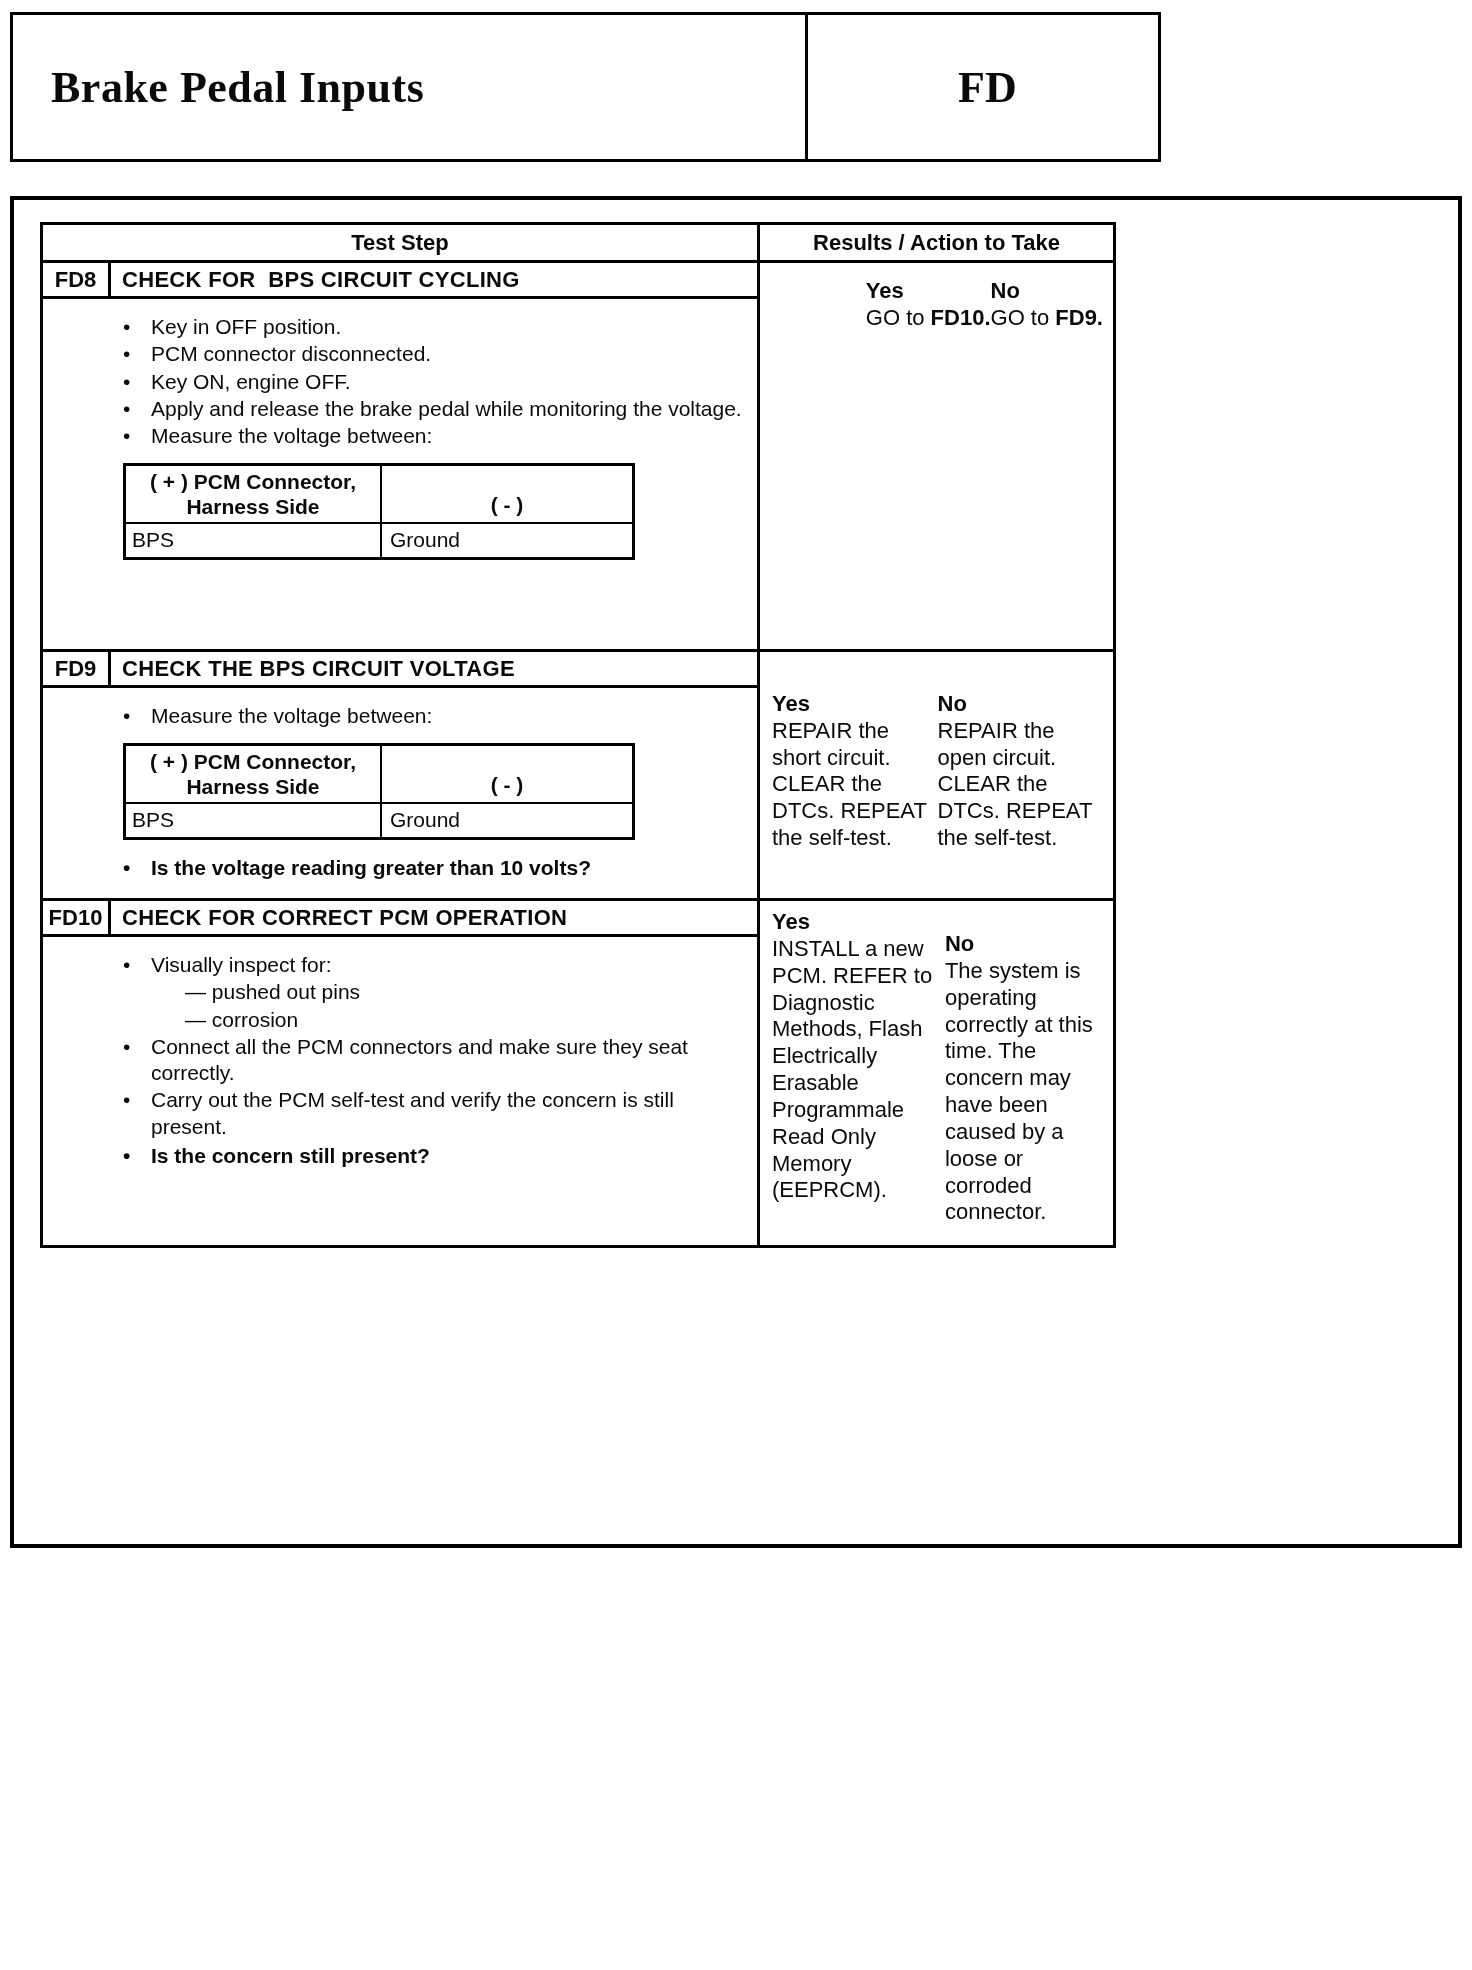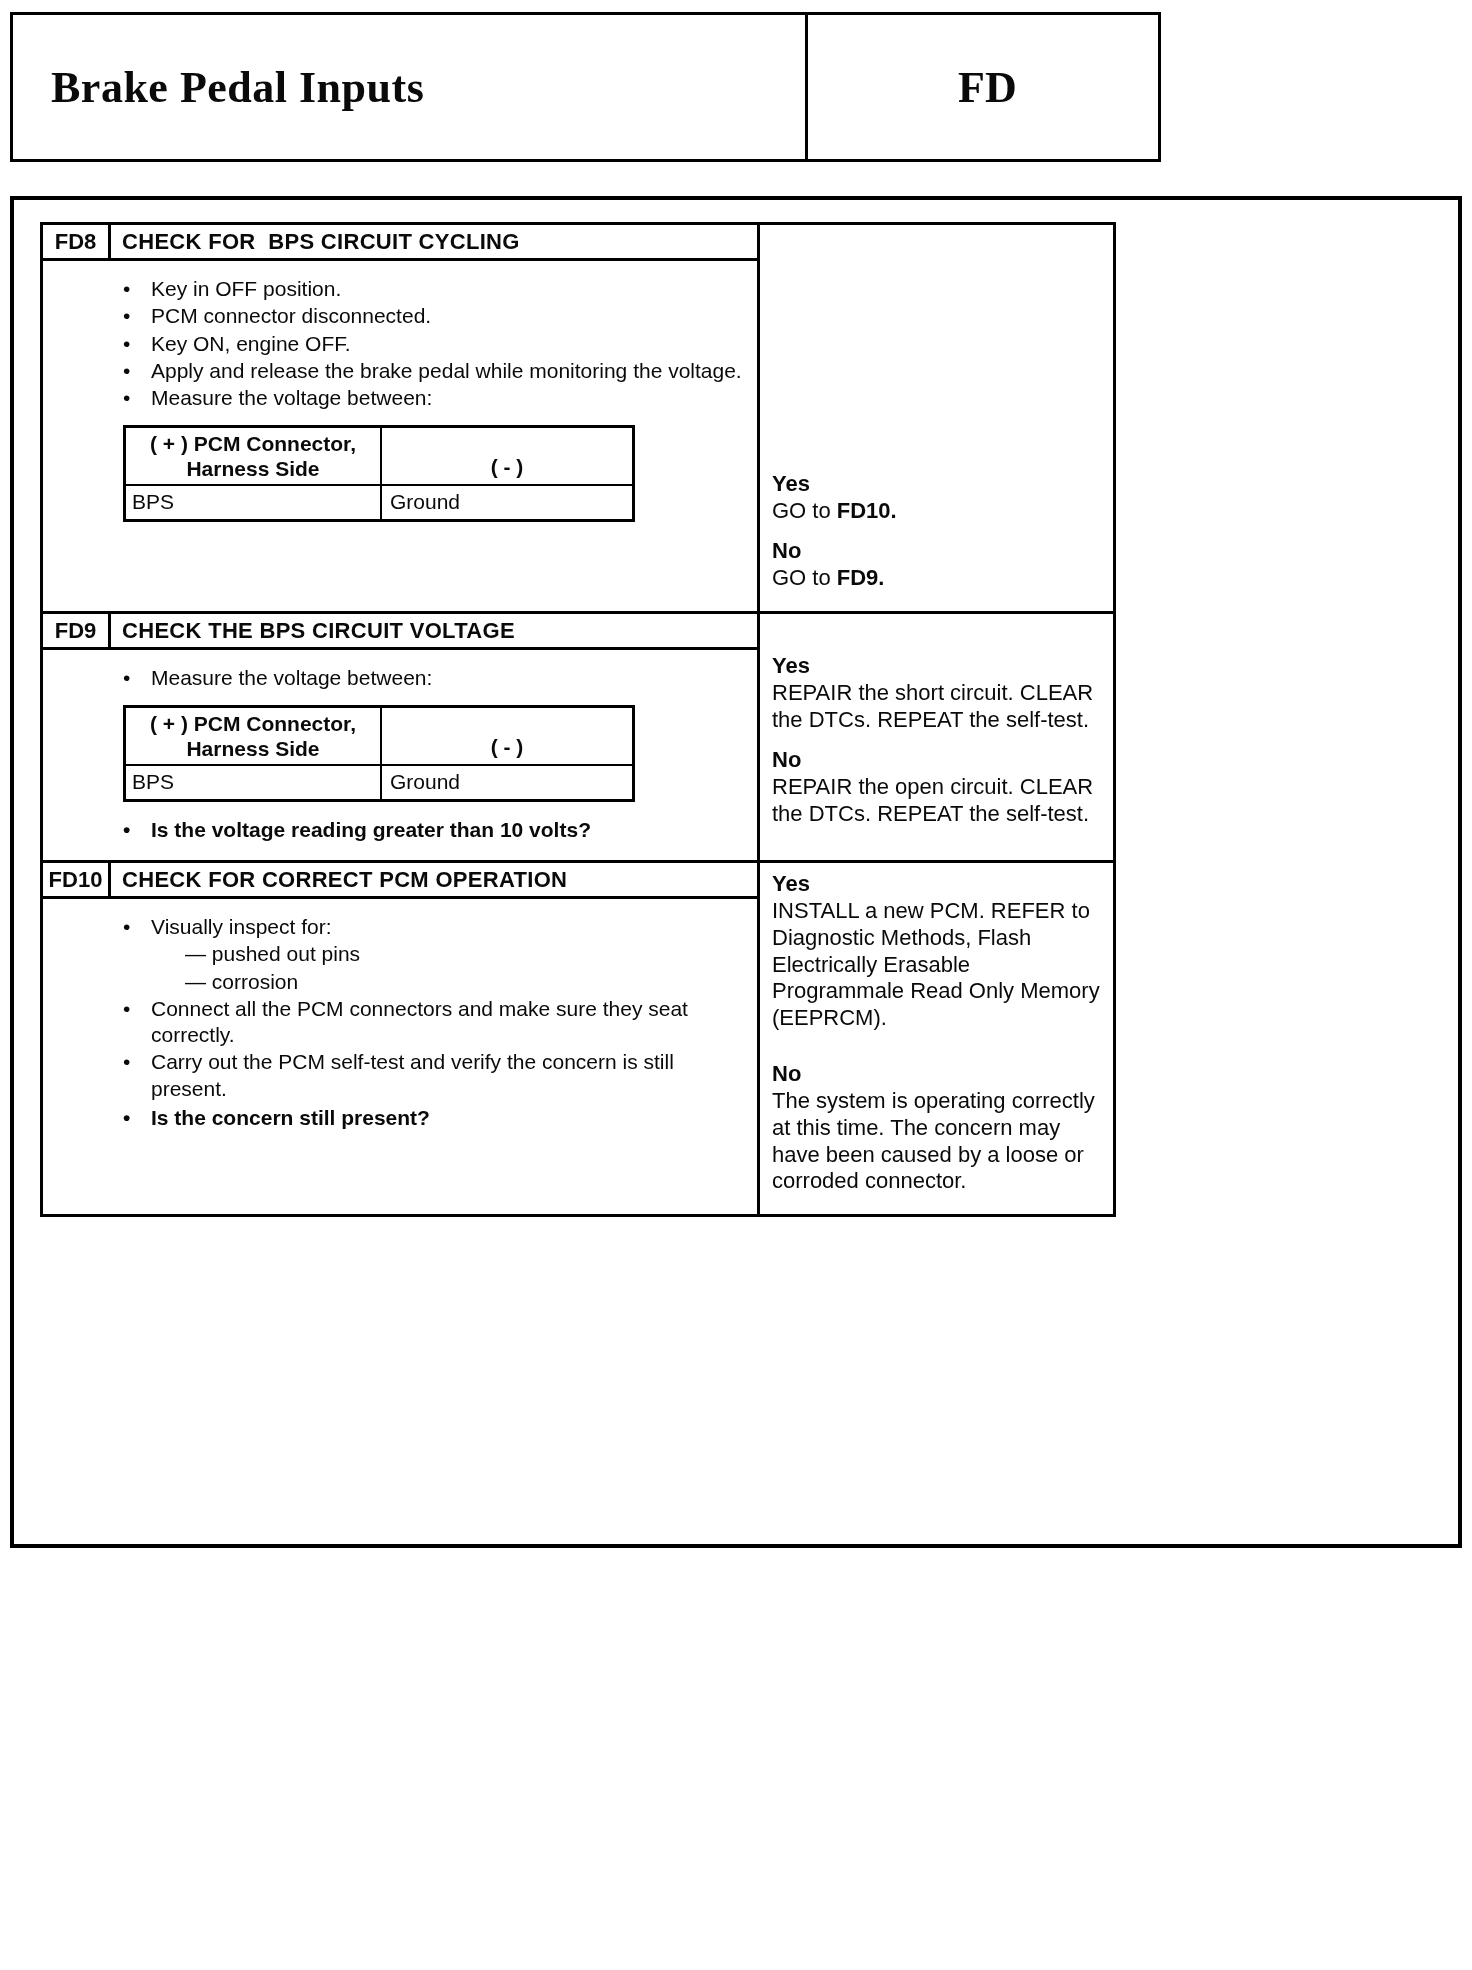--- a/index.html
+++ b/index.html
@@ -150,21 +150,21 @@
     padding: 3px 8px 4px 6px;
   }
   .mt-c-right { flex: 1; padding: 3px 8px 4px 8px; }
 
   
   .step-right {
     flex: 1;
     padding: 8px 10px 12px 12px;
     font-size: 22px;
     line-height: 1.22;
-    display: flex; flex-direction: column;
+    display: flex; 
   }
   .step-right.align-end { justify-content: flex-end; }
   .step-right.pad-top { padding-top: 32px; }
   .result { margin: 7px 0; }
   .r-label { font-weight: bold; }
   .r-ref { font-weight: bold; }
 
   
   .step-fd8  { min-height: 386px; }
   .step-fd9  { min-height: 204px; }
@@ -180,20 +180,24 @@
       <h1>Brake Pedal Inputs</h1>
     </div>
     <div class="header-code-cell">
       <div class="section-code">FD</div>
     </div>
   </div>
 
   <div class="main-box">
     <div class="diag-table">
 
+      <div class="t-header">
+        <div class="t-h-left">Test Step</div>
+        <div class="t-h-right">Results / Action to Take</div>
+      </div>
 
       <div class="step step-fd8">
         <div class="step-left">
           <div class="step-header">
             <div class="step-num">FD8</div>
             <div class="step-title">CHECK FOR  BPS CIRCUIT CYCLING</div>
           </div>
           <div class="step-body">
             <div class="bullet">
                 <span>Key in OFF position.</span>

